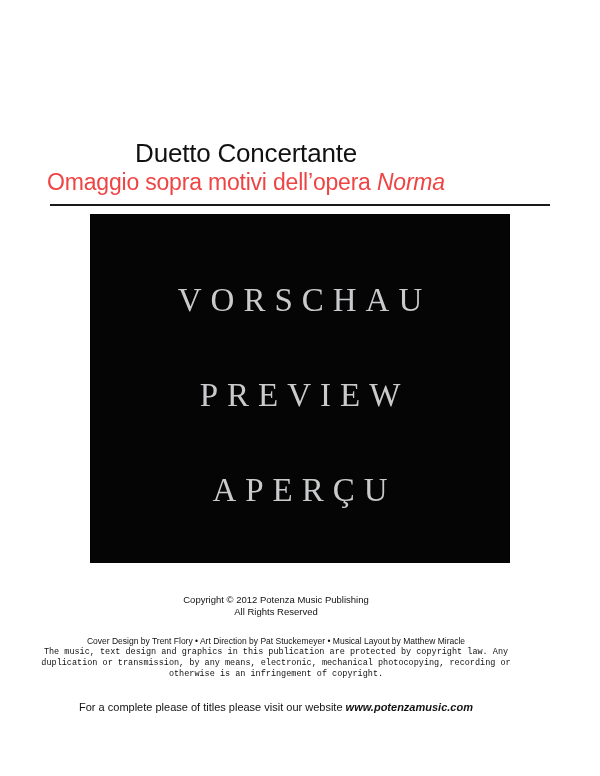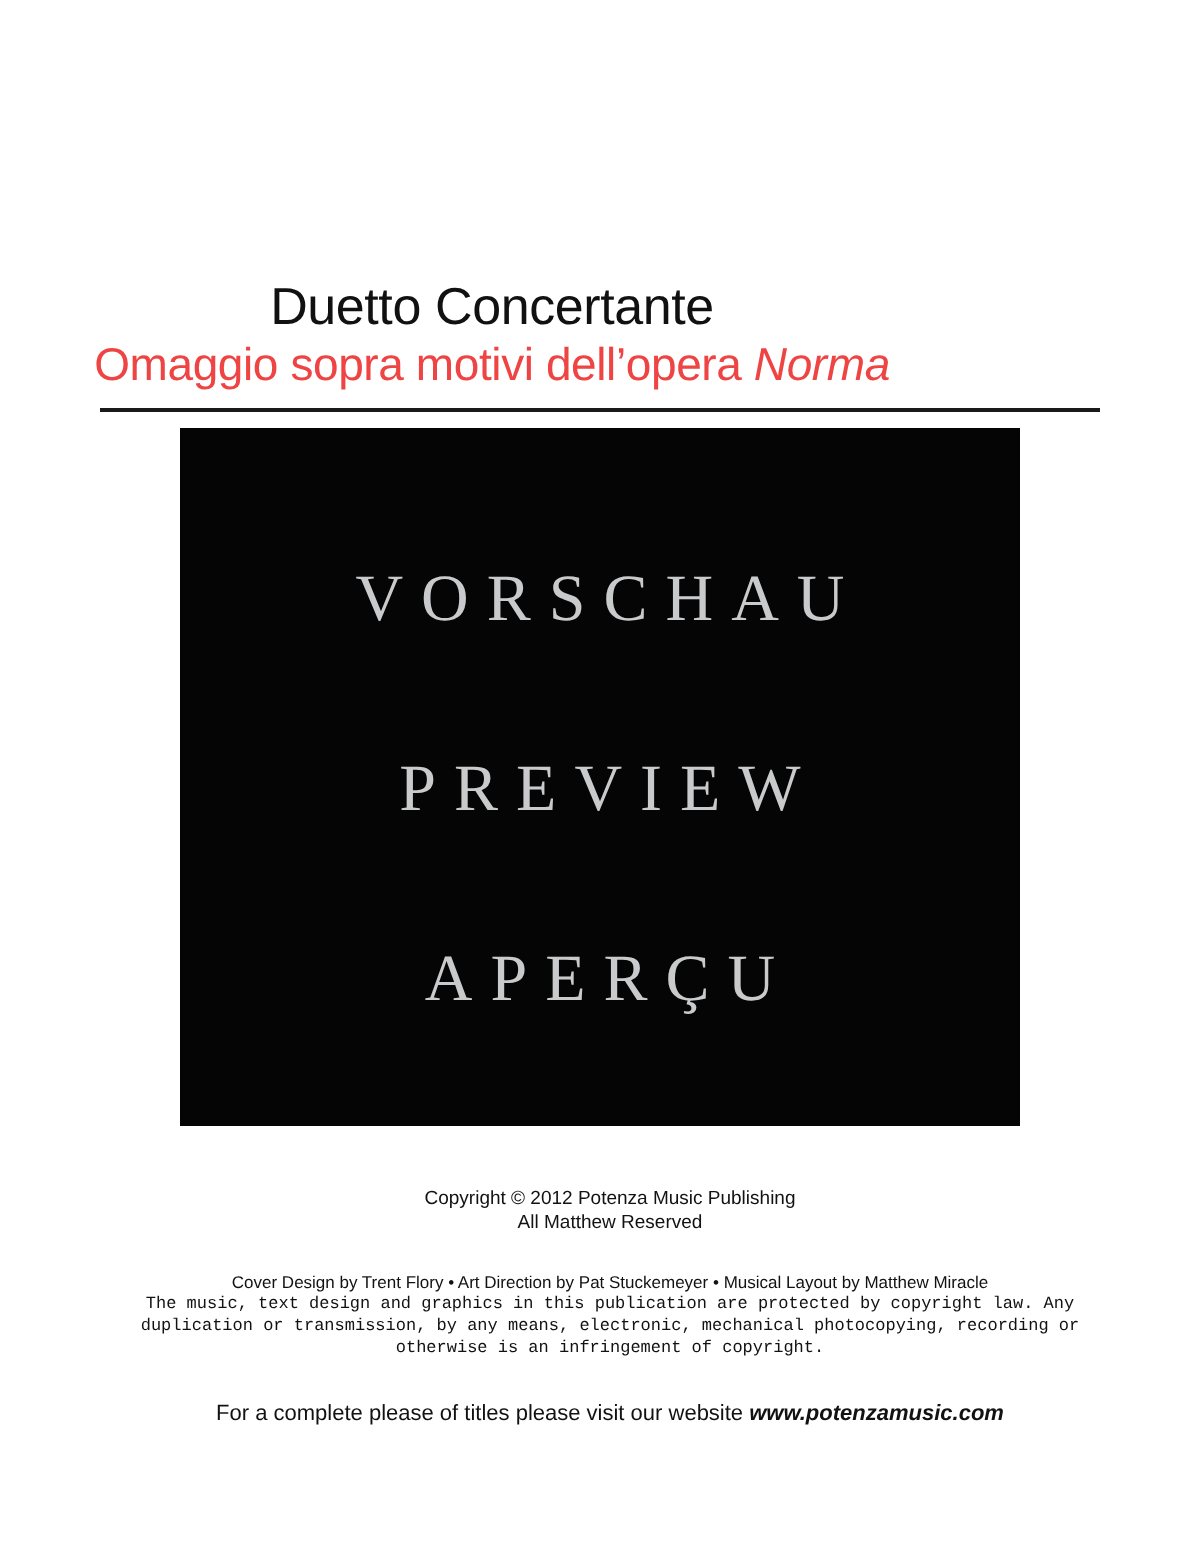--- a/index.html
+++ b/index.html
@@ -103,21 +103,20 @@
   .preview-line.line-2 { margin-bottom: 62px; }
   .preview-line.line-3 { margin-bottom: 0; }
 
   
   .footer {
     position: absolute;
     top: 594px;
     left: 0;
     width: 552px;
     text-align: center;
-    padding-left: 29px;
   }
   .copyright-block {
     font-family: "Liberation Sans", sans-serif;
     font-size: 9.5px;
     line-height: 12px;
     color: #121212;
   }
   .copyright-block div { white-space: nowrap; }
 
   .credits-block {
@@ -164,21 +163,21 @@
       <div class="preview-line line-2">VORSCHAU</div>
       <div class="preview-line line-1">PREVIEW</div>
       <div class="preview-line line-3">APERÇU</div>
     </div>
   </div>
 
   <div class="footer">
 
     <div class="copyright-block">
       <div>Copyright © 2012 Potenza Music Publishing</div>
-      <div>All Matthew Reserved</div>
+      <div>All Rights Reserved</div>
     </div>
 
     <div class="credits-block">
       <div class="credits-line">Cover Design by Trent Flory • Art Direction by Pat Stuckemeyer • Musical Layout by Matthew Miracle</div>
       <div class="legal-paragraph">The music, text design and graphics in this publication are protected by copyright law.  Any duplication or transmission, by any means, electronic, mechanical photocopying, recording or otherwise is an infringement of copyright.</div>
     </div>
 
     <div class="website-block"><span>For a complete please of titles please visit our website </span><span class="site-url">www.potenzamusic.com</span></div>
 
   </div>

